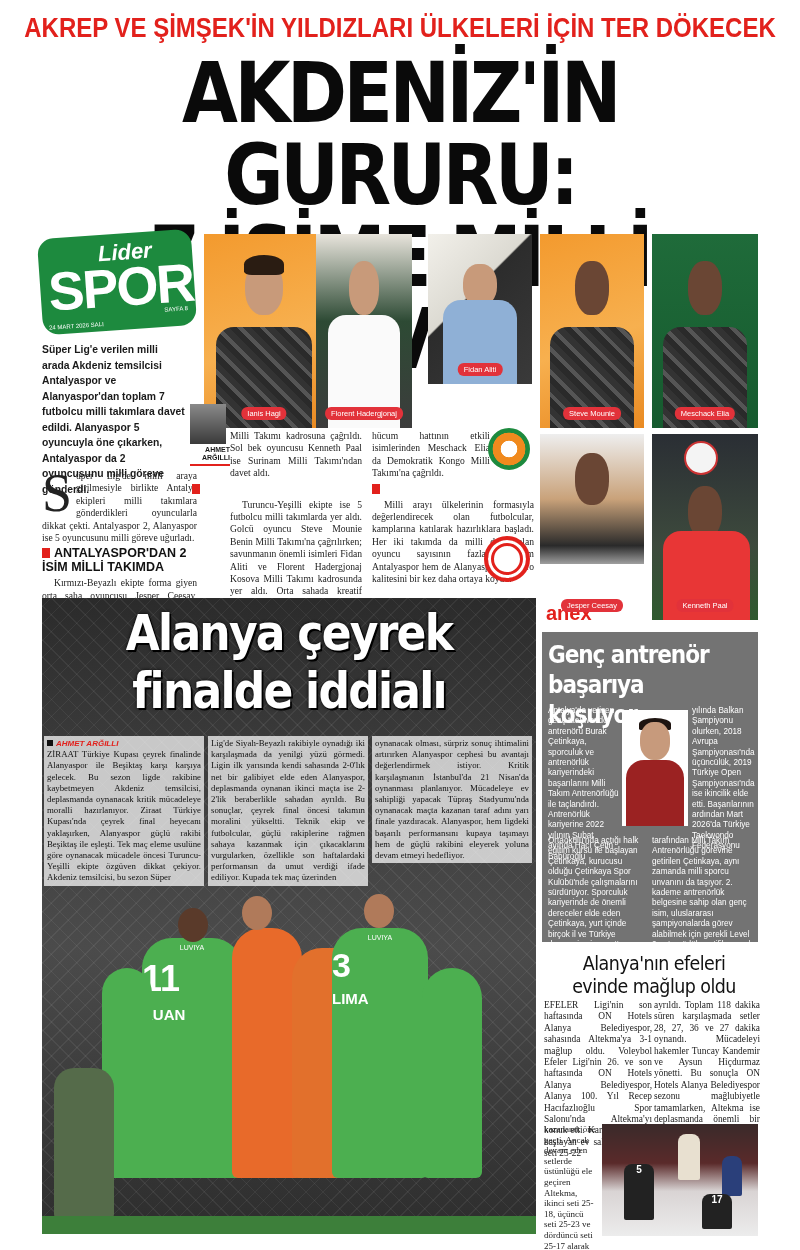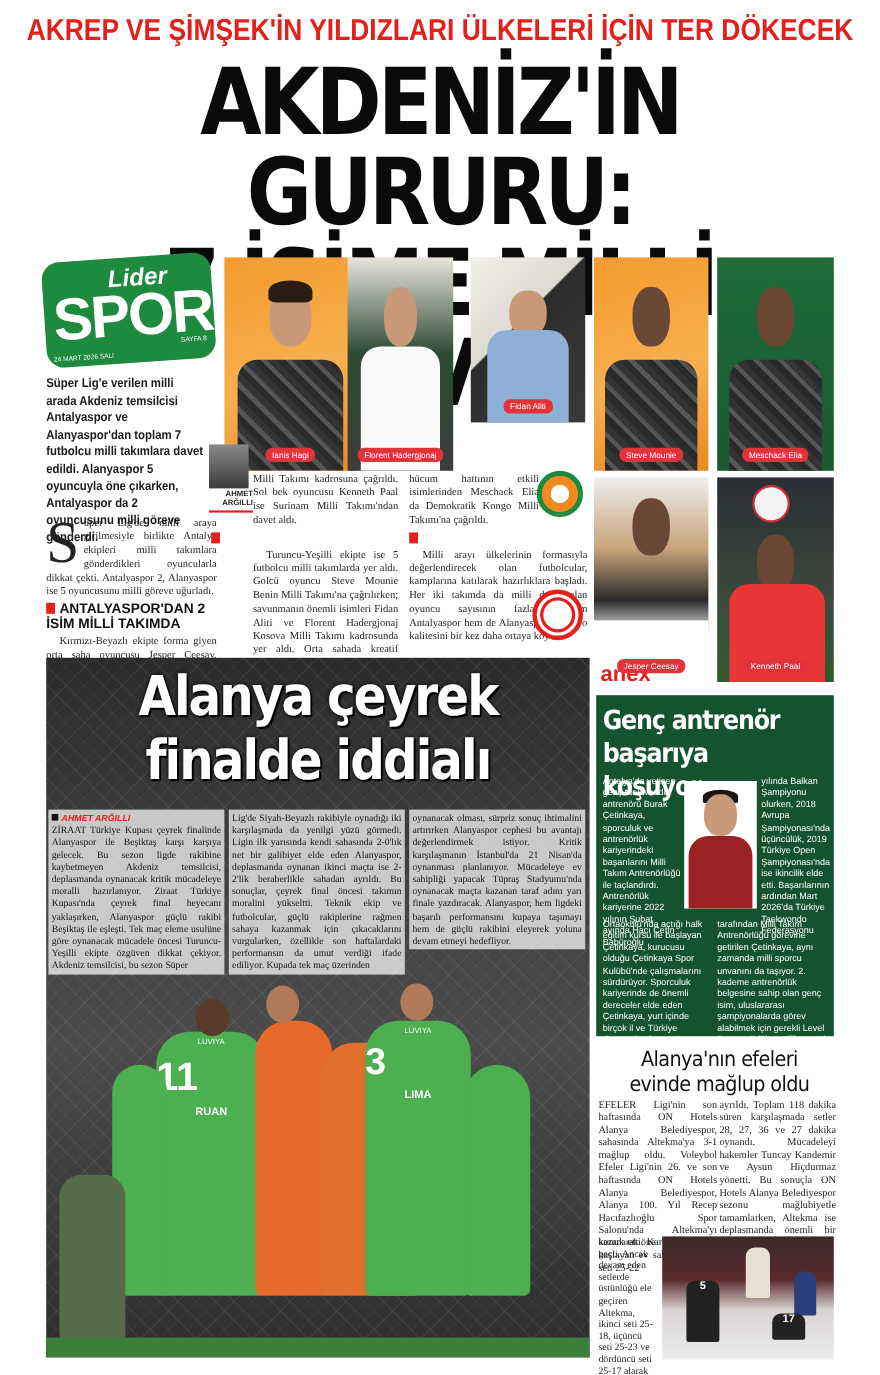--- a/index.html
+++ b/index.html
@@ -60,26 +60,26 @@
   .cup-title { position: absolute; left: 0; top: 6px; width: 494px; text-align: center; color: #fff;
     font-family: "DejaVu Sans", sans-serif; font-weight: bold; font-size: 50px; line-height: 58px; letter-spacing: -2px;
     text-shadow: 0 0 4px #000, 2px 2px 0 #000; transform: scaleX(0.88); }
   .cup-body { position: absolute; top: 138px; width: 160px; background: rgba(255,255,255,0.72);
     font-size: 8.8px; line-height: 11.2px; text-align: justify; padding: 2px 3px; color: #111; }
   .cup-byline { font-family: "Liberation Sans", sans-serif; font-style: italic; font-weight: bold; color: #e2211c; font-size: 8px; }
   .cup-byline .sq { display:inline-block; width:6px; height:6px; background:#111; margin-right:3px; }
   .players { position: absolute; left: 0; top: 270px; width: 494px; height: 366px; }
   .pl { position: absolute; background: #4caf50; border-radius: 30px 30px 6px 6px; }
   .pl .num { position: absolute; width: 100%; text-align: left; color: #fff; font-family: "Liberation Sans", sans-serif; font-weight: bold; }
-  .pl .nm { position: absolute; width: 100%; text-align: center; color: #fff; font-family: "Liberation Sans", sans-serif; font-weight: bold; font-size: 10px; }
+  .pl .nm { position: absolute; width: 100%; text-align: left; color: #fff; font-family: "Liberation Sans", sans-serif; font-weight: bold; font-size: 15px; }
   .pl .sp { position: absolute; top: 6px; width: 100%; text-align: center; color: #fff; font-family: "Liberation Sans", sans-serif; font-size: 7px; }
   .pl-head { position: absolute; border-radius: 50%; background: #b07a5a; }
   .pitch { position: absolute; left: 0; bottom: 0; width: 494px; height: 18px; background: #3d7f3a; }
 
-  .coach { position: absolute; left: 542px; top: 632px; width: 216px; height: 310px; background: #14532d; color: #fff; }
+  .coach { position: absolute; left: 542px; top: 632px; width: 216px; height: 310px; background: #737373; color: #fff; }
   .coach-title { position: absolute; left: 6px; top: 8px; width: 206px; font-family: "DejaVu Sans", sans-serif;
     font-weight: bold; font-size: 24px; line-height: 30px; letter-spacing: -1.2px; transform: scaleX(0.9); transform-origin: left top; }
   .coach-col { position: absolute; top: 74px; font-family: "Liberation Sans", sans-serif; font-size: 8.2px; line-height: 10.4px; }
   .coach-photo { position: absolute; left: 80px; top: 78px; width: 66px; height: 116px; background: #fff; overflow: hidden; }
   .coach-photo .face { position:absolute; left:18px; top:12px; width:30px; height:38px; border-radius:45%; background:#c79a7c; }
   .coach-photo .hairc { position:absolute; left:17px; top:8px; width:32px; height:12px; border-radius:50% 50% 10% 10%; background:#1e1410; }
   .coach-photo .body { position:absolute; left:4px; top:50px; width:58px; height:70px; border-radius:18px 18px 0 0; background:#9b2222; }
   .coach-wide { position: absolute; left: 6px; top: 204px; width: 204px; font-family: "Liberation Sans", sans-serif; font-size: 8.2px; line-height: 10.4px; }
   .coach-wide .l { position: absolute; left: 0; width: 96px; }
   .coach-wide .r { position: absolute; left: 104px; width: 104px; }
@@ -246,14 +246,14 @@
 </div>
 <div class="v-col" style="left:544px; top:1124px; width:54px; text-align:left; line-height:10.6px; font-size:9px;">kazanarak öne geçti. Ancak devam eden setlerde üstünlüğü ele geçiren Altekma, ikinci seti 25-18, üçüncü seti 25-23 ve dördüncü seti 25-17 alarak mücadeleden 3-1 galip</div>
 <div class="v-col" style="left:654px; top:1000px; width:106px;">
   <span>ayrıldı. Toplam 118 dakika süren karşılaşmada setler 28, 27, 36 ve 27 dakika oynandı. Mücadeleyi hakemler Tuncay Kandemir ve Aysun Hiçdurmaz yönetti. Bu sonuçla ON Hotels Alanya Belediyespor sezonu mağlubiyetle tamamlarken, Altekma ise deplasmanda önemli bir galibiyet elde etti.</span>
   <div class="strong" style="font-family:'Liberation Sans',sans-serif; font-size:8px;">■ AA</div>
 </div>
 <div class="volley-photo">
   <div class="vp" style="left:22px; top:40px; width:30px; height:56px;"><span>5</span></div>
   <div class="vp w" style="left:76px; top:10px; width:22px; height:46px;"></div>
   <div class="vp" style="left:120px; top:32px; width:20px; height:40px; background:#2a3f7a;"></div>
-  <div class="vp" style="left:100px; top:70px; width:30px; height:24px;"><span>17</span></div>
+  <div class="vp" style="left:100px; top:70px; width:30px; height:35px;"><span>17</span></div>
 </div>
 
 </body></html>

